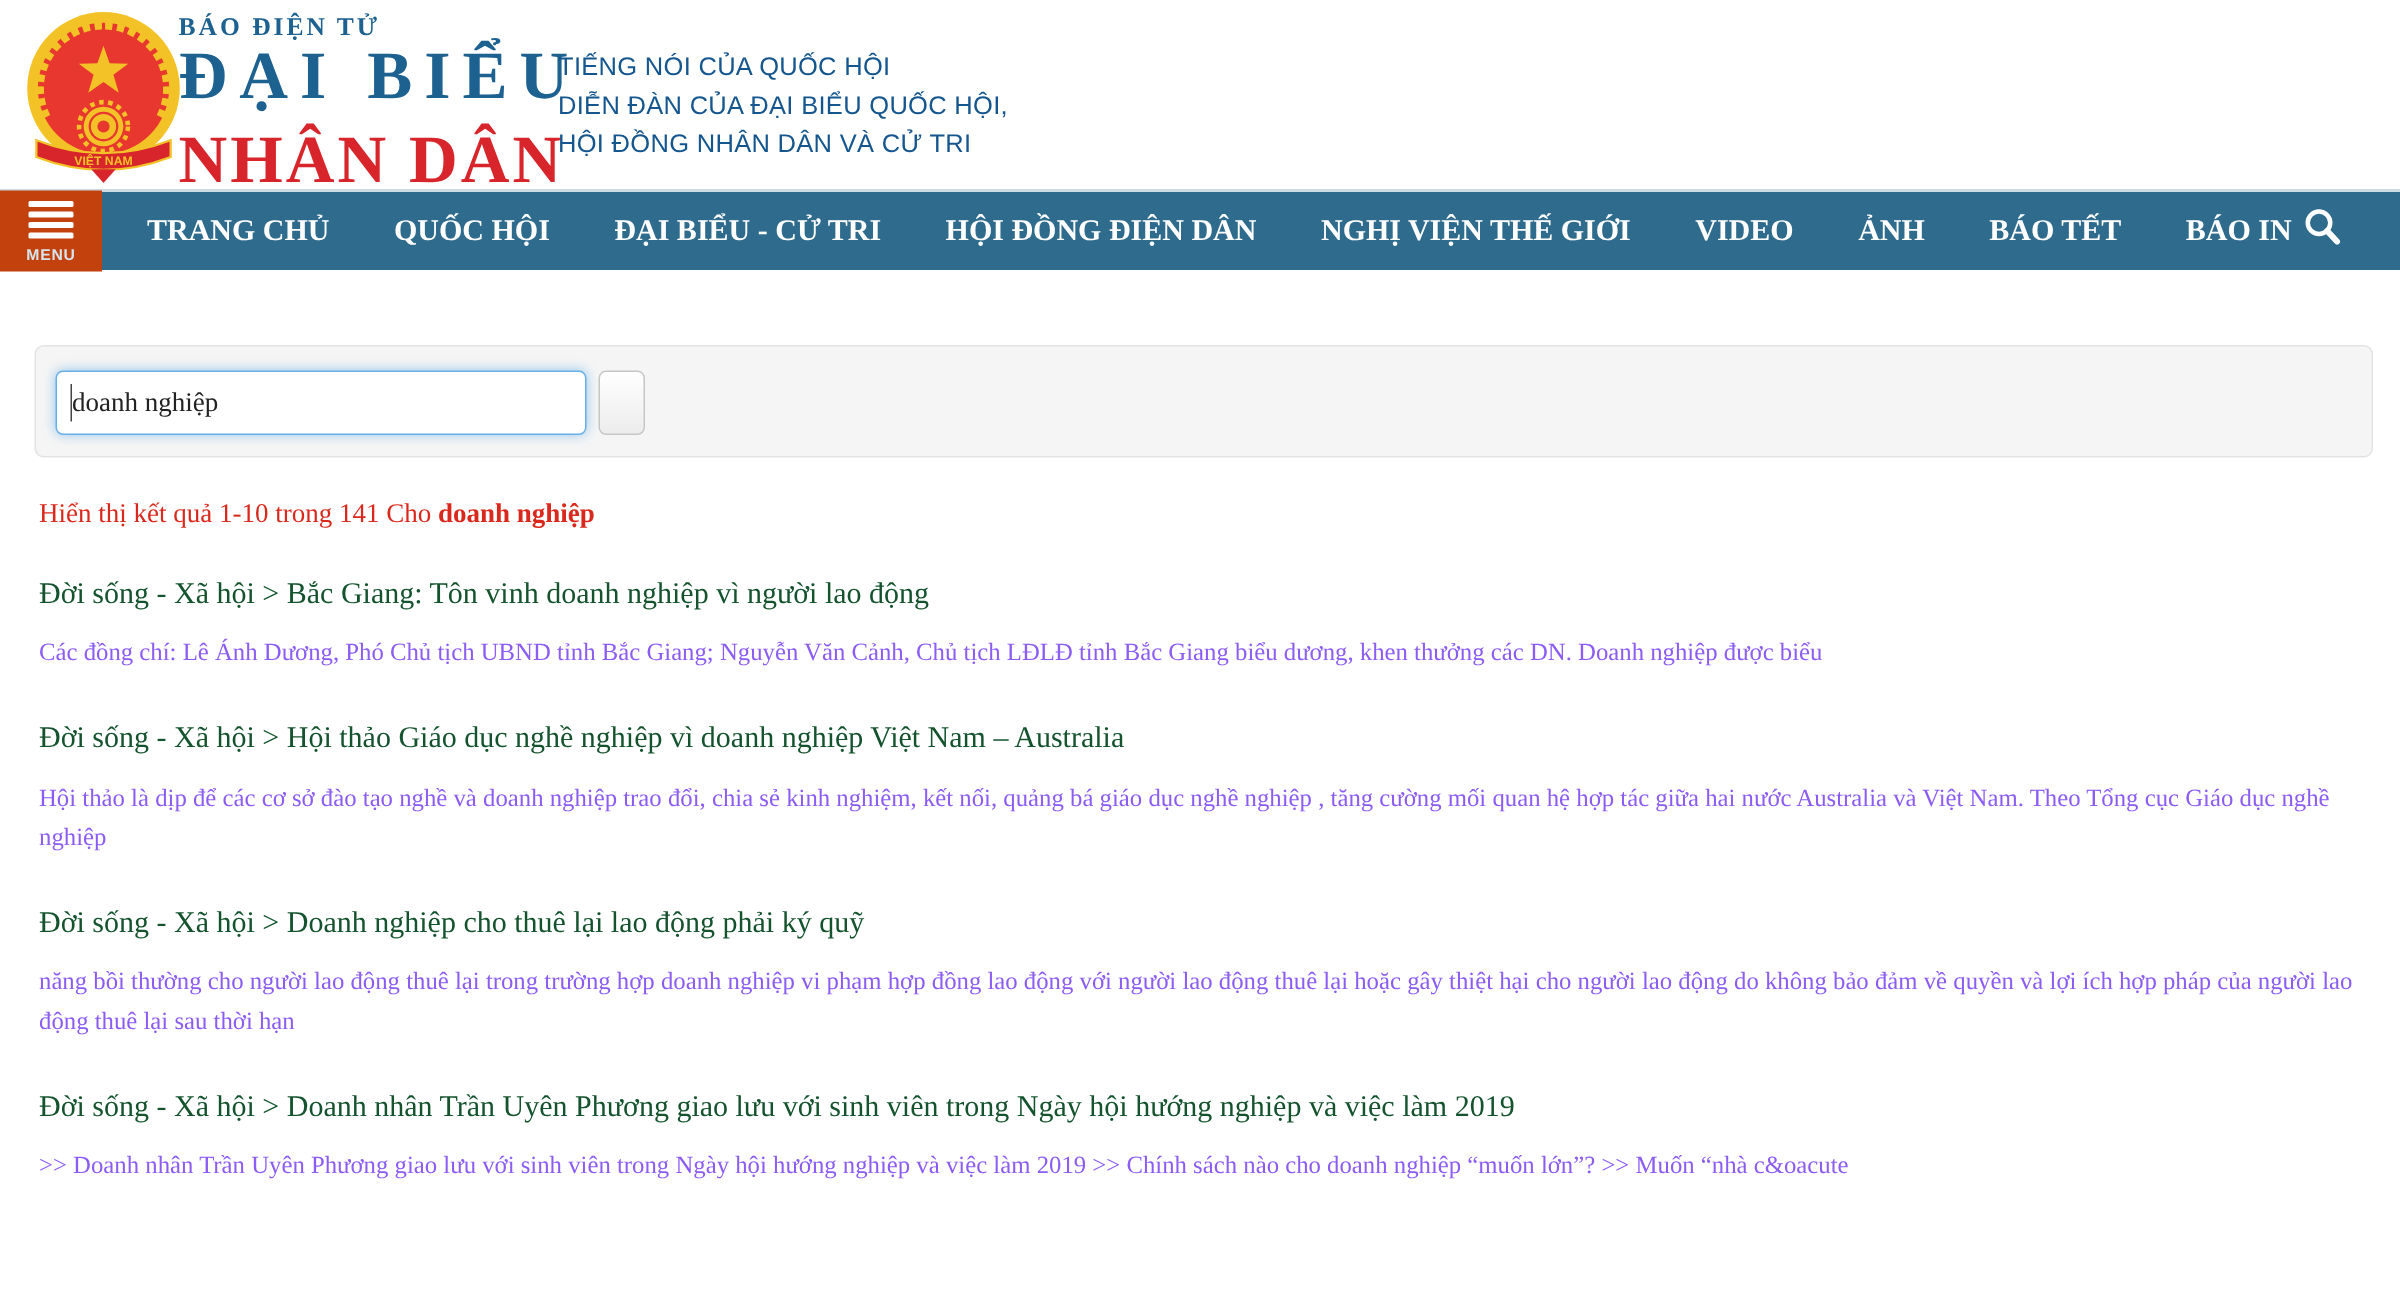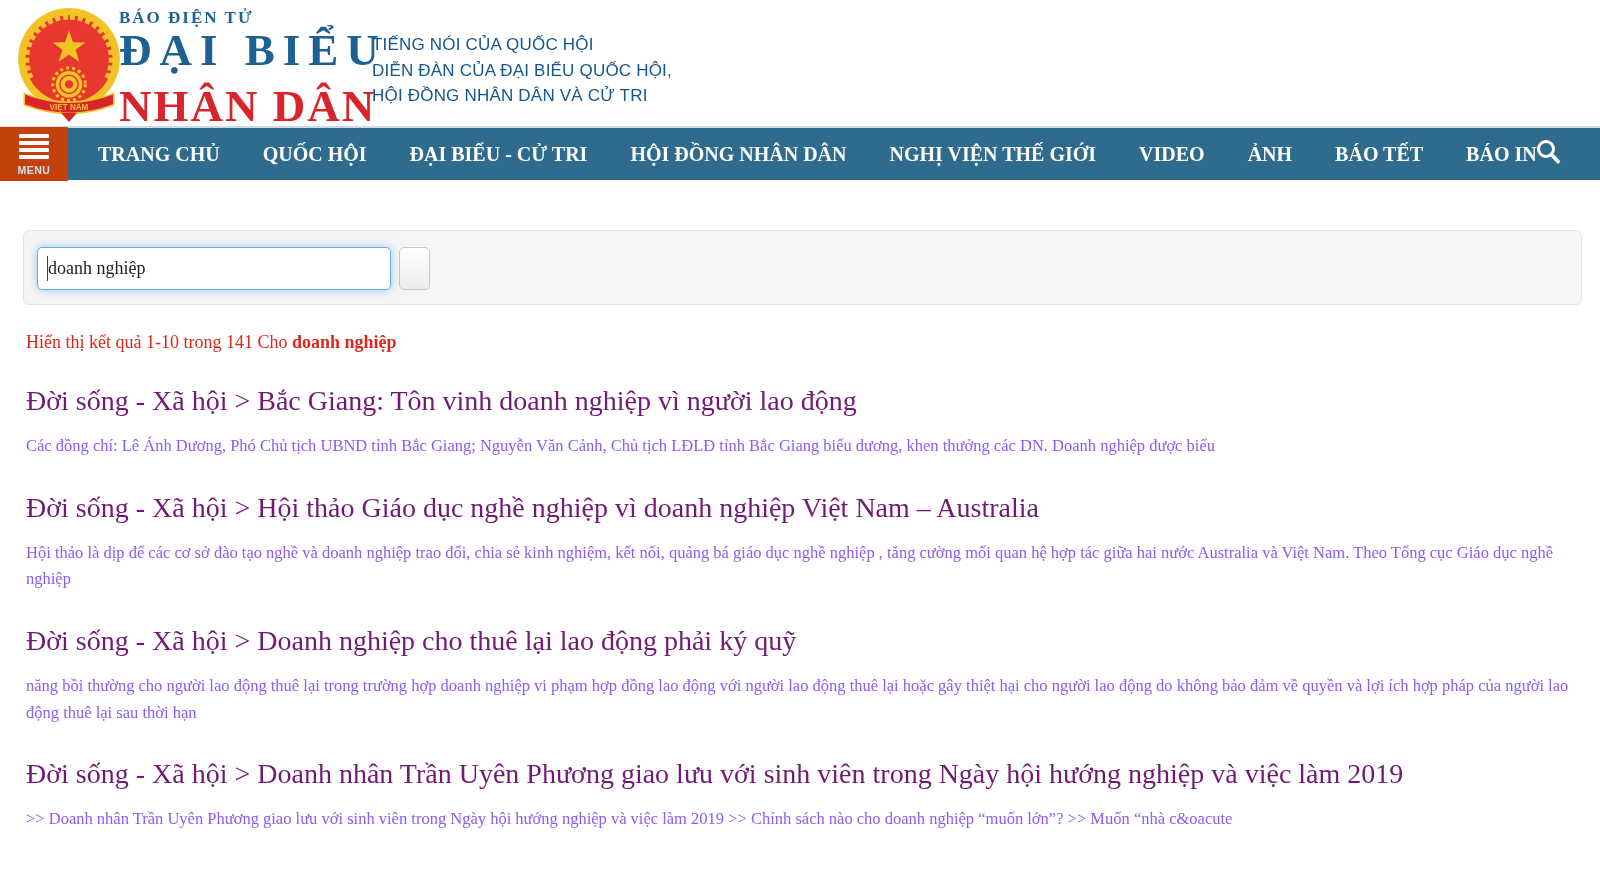--- a/index.html
+++ b/index.html
@@ -62,21 +62,21 @@
     position:absolute; left:375px; top:16px; width:31px; height:43px;
     border:1px solid #c6c6c6; border-radius:5px;
     background:linear-gradient(#ffffff,#ececec); cursor:pointer;
   }
 
   
   .summary { margin:27px 0 0 26px; font-size:18px; color:#da291c; }
   .summary b { font-weight:bold; }
   .results { margin:0 22px 0 26px; }
   .r-title {
-    margin:30px 0 0; font-size:28px; font-weight:normal; color:#701a75;
+    margin:30px 0 0; font-size:20px; font-weight:normal; color:#14532d;
     line-height:1.32; cursor:pointer;
   }
   .r-desc { margin:13px 0 0; font-size:16.5px; color:#8b5cf6; line-height:1.62; }
 </style>
 </head>
 <body>
 
 <header class="masthead">
   <div class="emblem">
     <svg viewBox="0 0 104 116" width="106" height="118" aria-hidden="true">
@@ -114,21 +114,21 @@
         <i></i>
         <i></i>
         <i></i>
         <i></i>
       </span>
     <span class="menu-label">MENU</span>
   </div>
   <a class="nav-item">TRANG CHỦ</a>
   <a class="nav-item">QUỐC HỘI</a>
   <a class="nav-item">ĐẠI BIỂU - CỬ TRI</a>
-  <a class="nav-item">HỘI ĐỒNG NHÂN DÂN</a>
+  <a class="nav-item">HỘI ĐỒNG ĐIỆN DÂN</a>
   <a class="nav-item">NGHỊ VIỆN THẾ GIỚI</a>
   <a class="nav-item">VIDEO</a>
   <a class="nav-item">ẢNH</a>
   <a class="nav-item">BÁO TẾT</a>
   <a class="nav-item">BÁO IN</a>
   <div class="nav-search">
     <svg width="28" height="28" viewBox="0 0 28 28" aria-hidden="true">
       <circle cx="12" cy="11" r="7.5" fill="none" stroke="#fff" stroke-width="3"></circle>
       <line x1="17.5" y1="16.5" x2="24" y2="23.5" stroke="#fff" stroke-width="4" stroke-linecap="round"></line>
     </svg>

